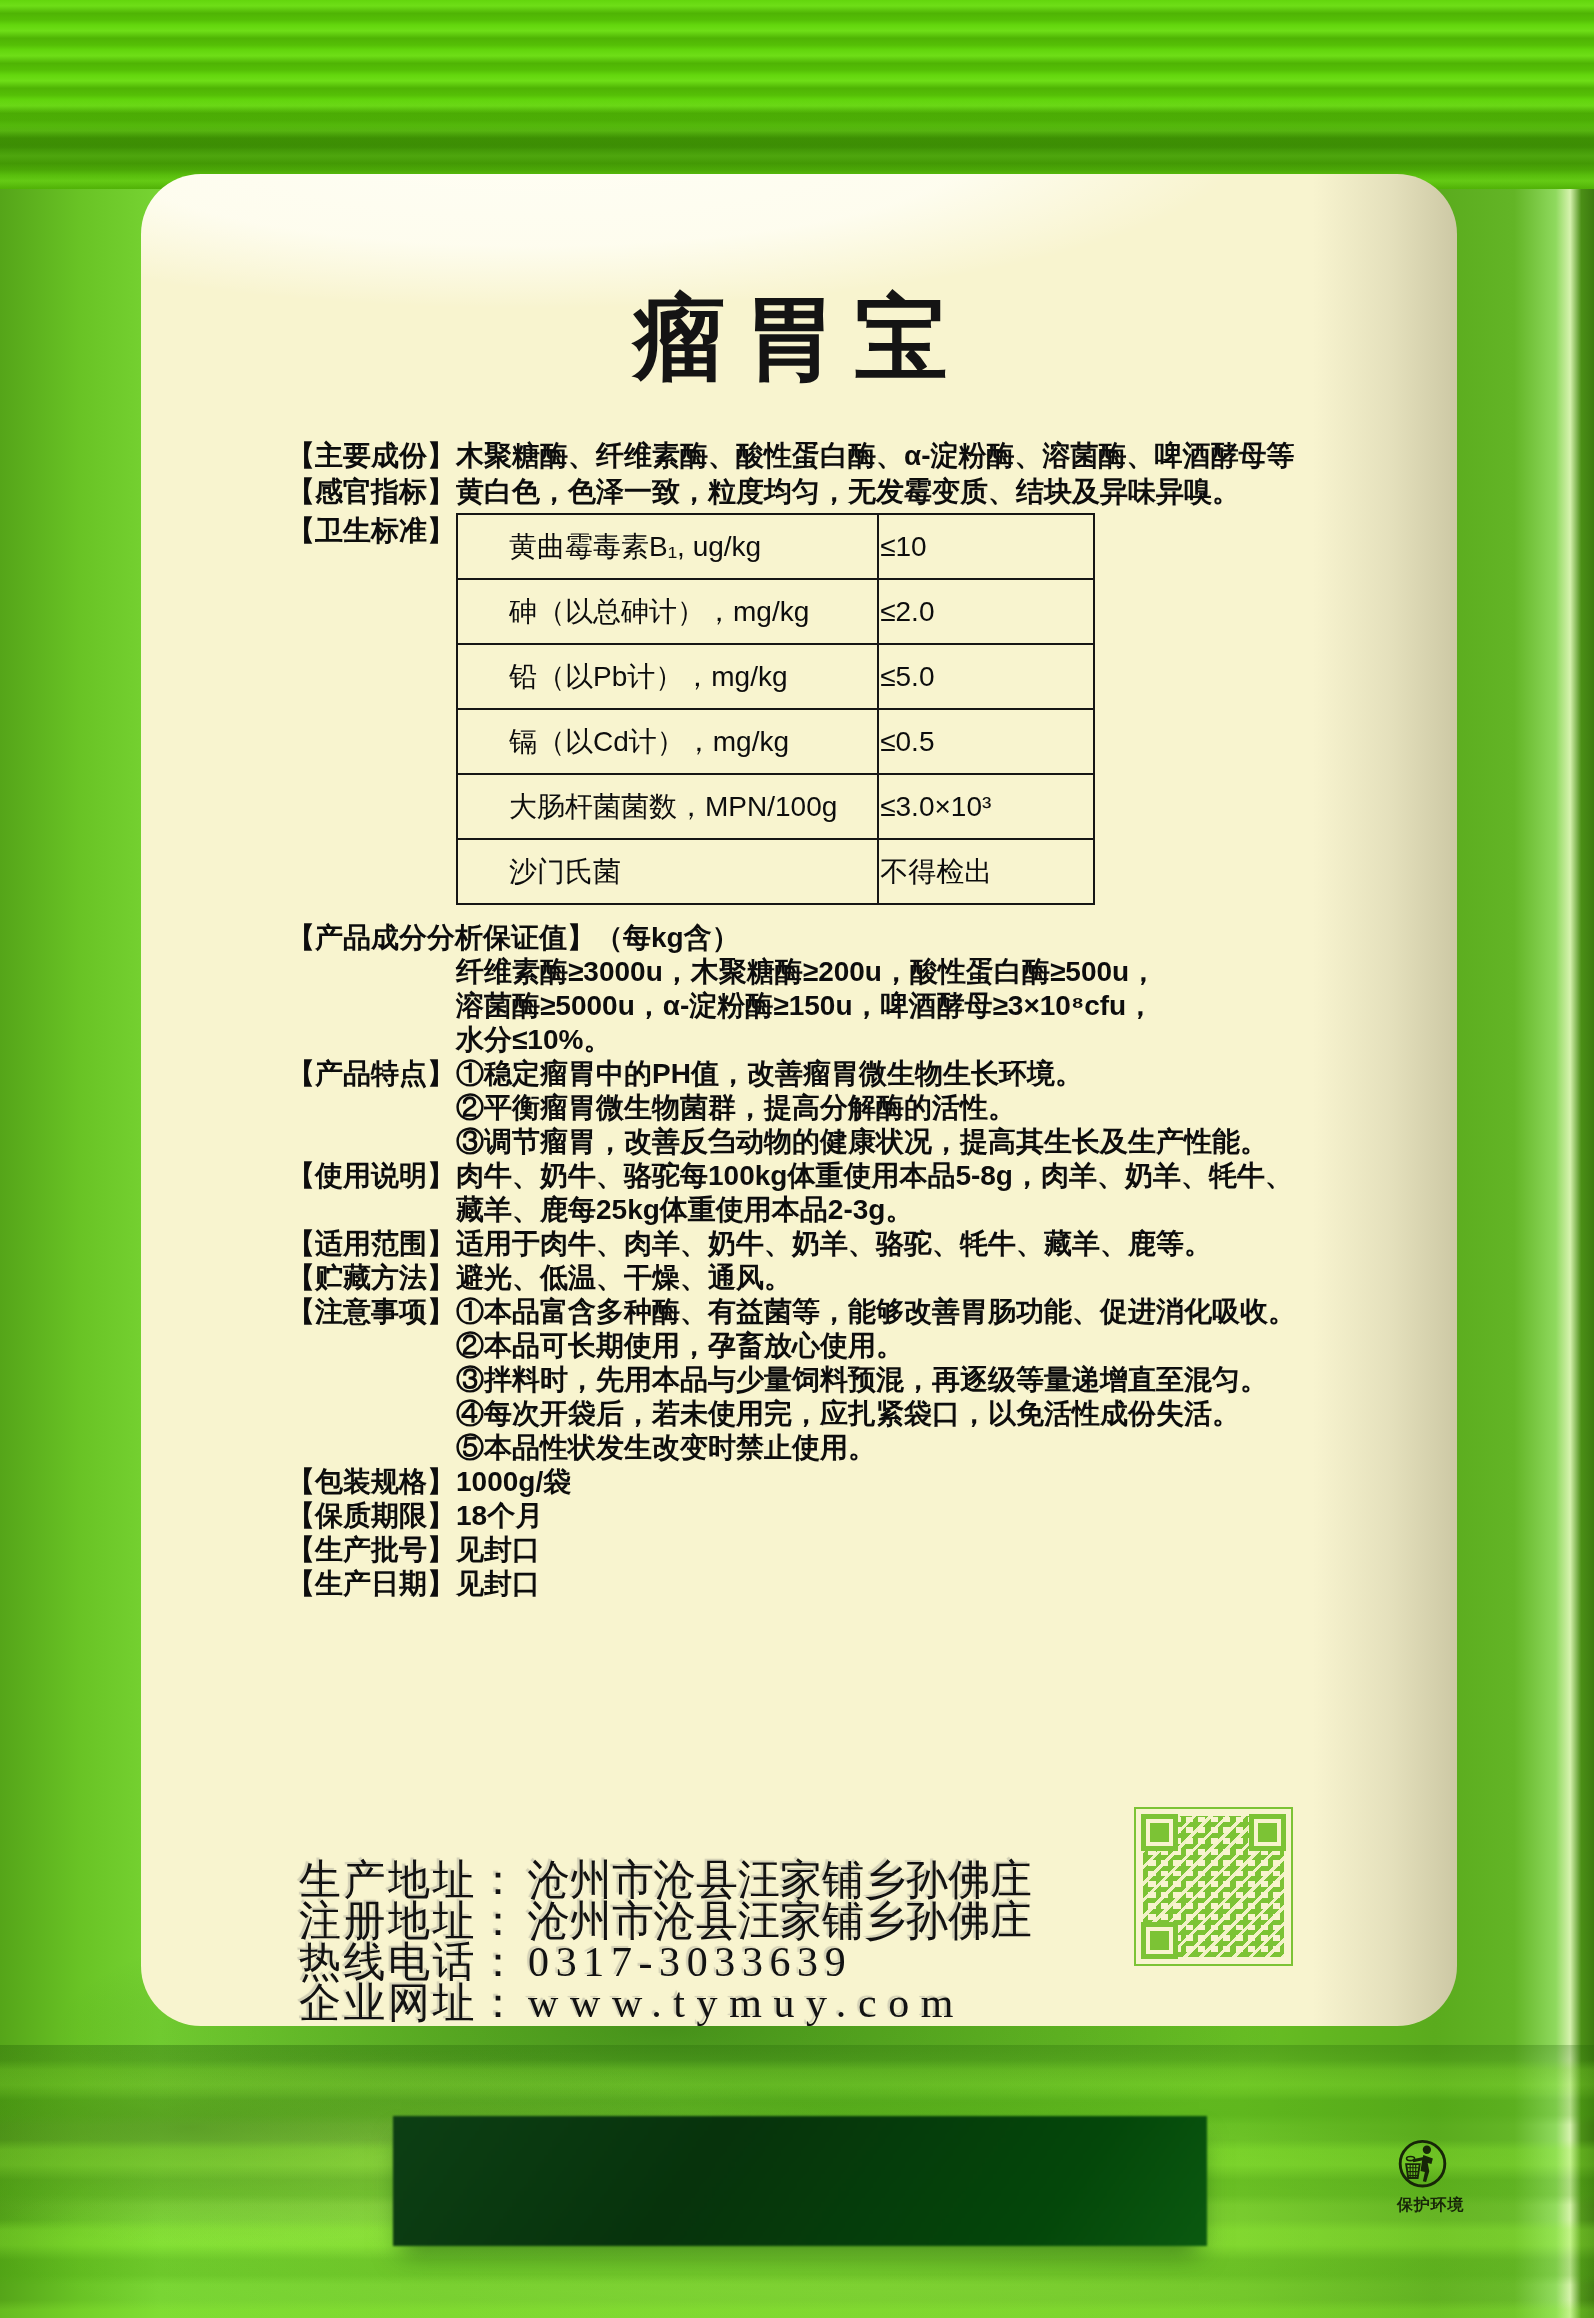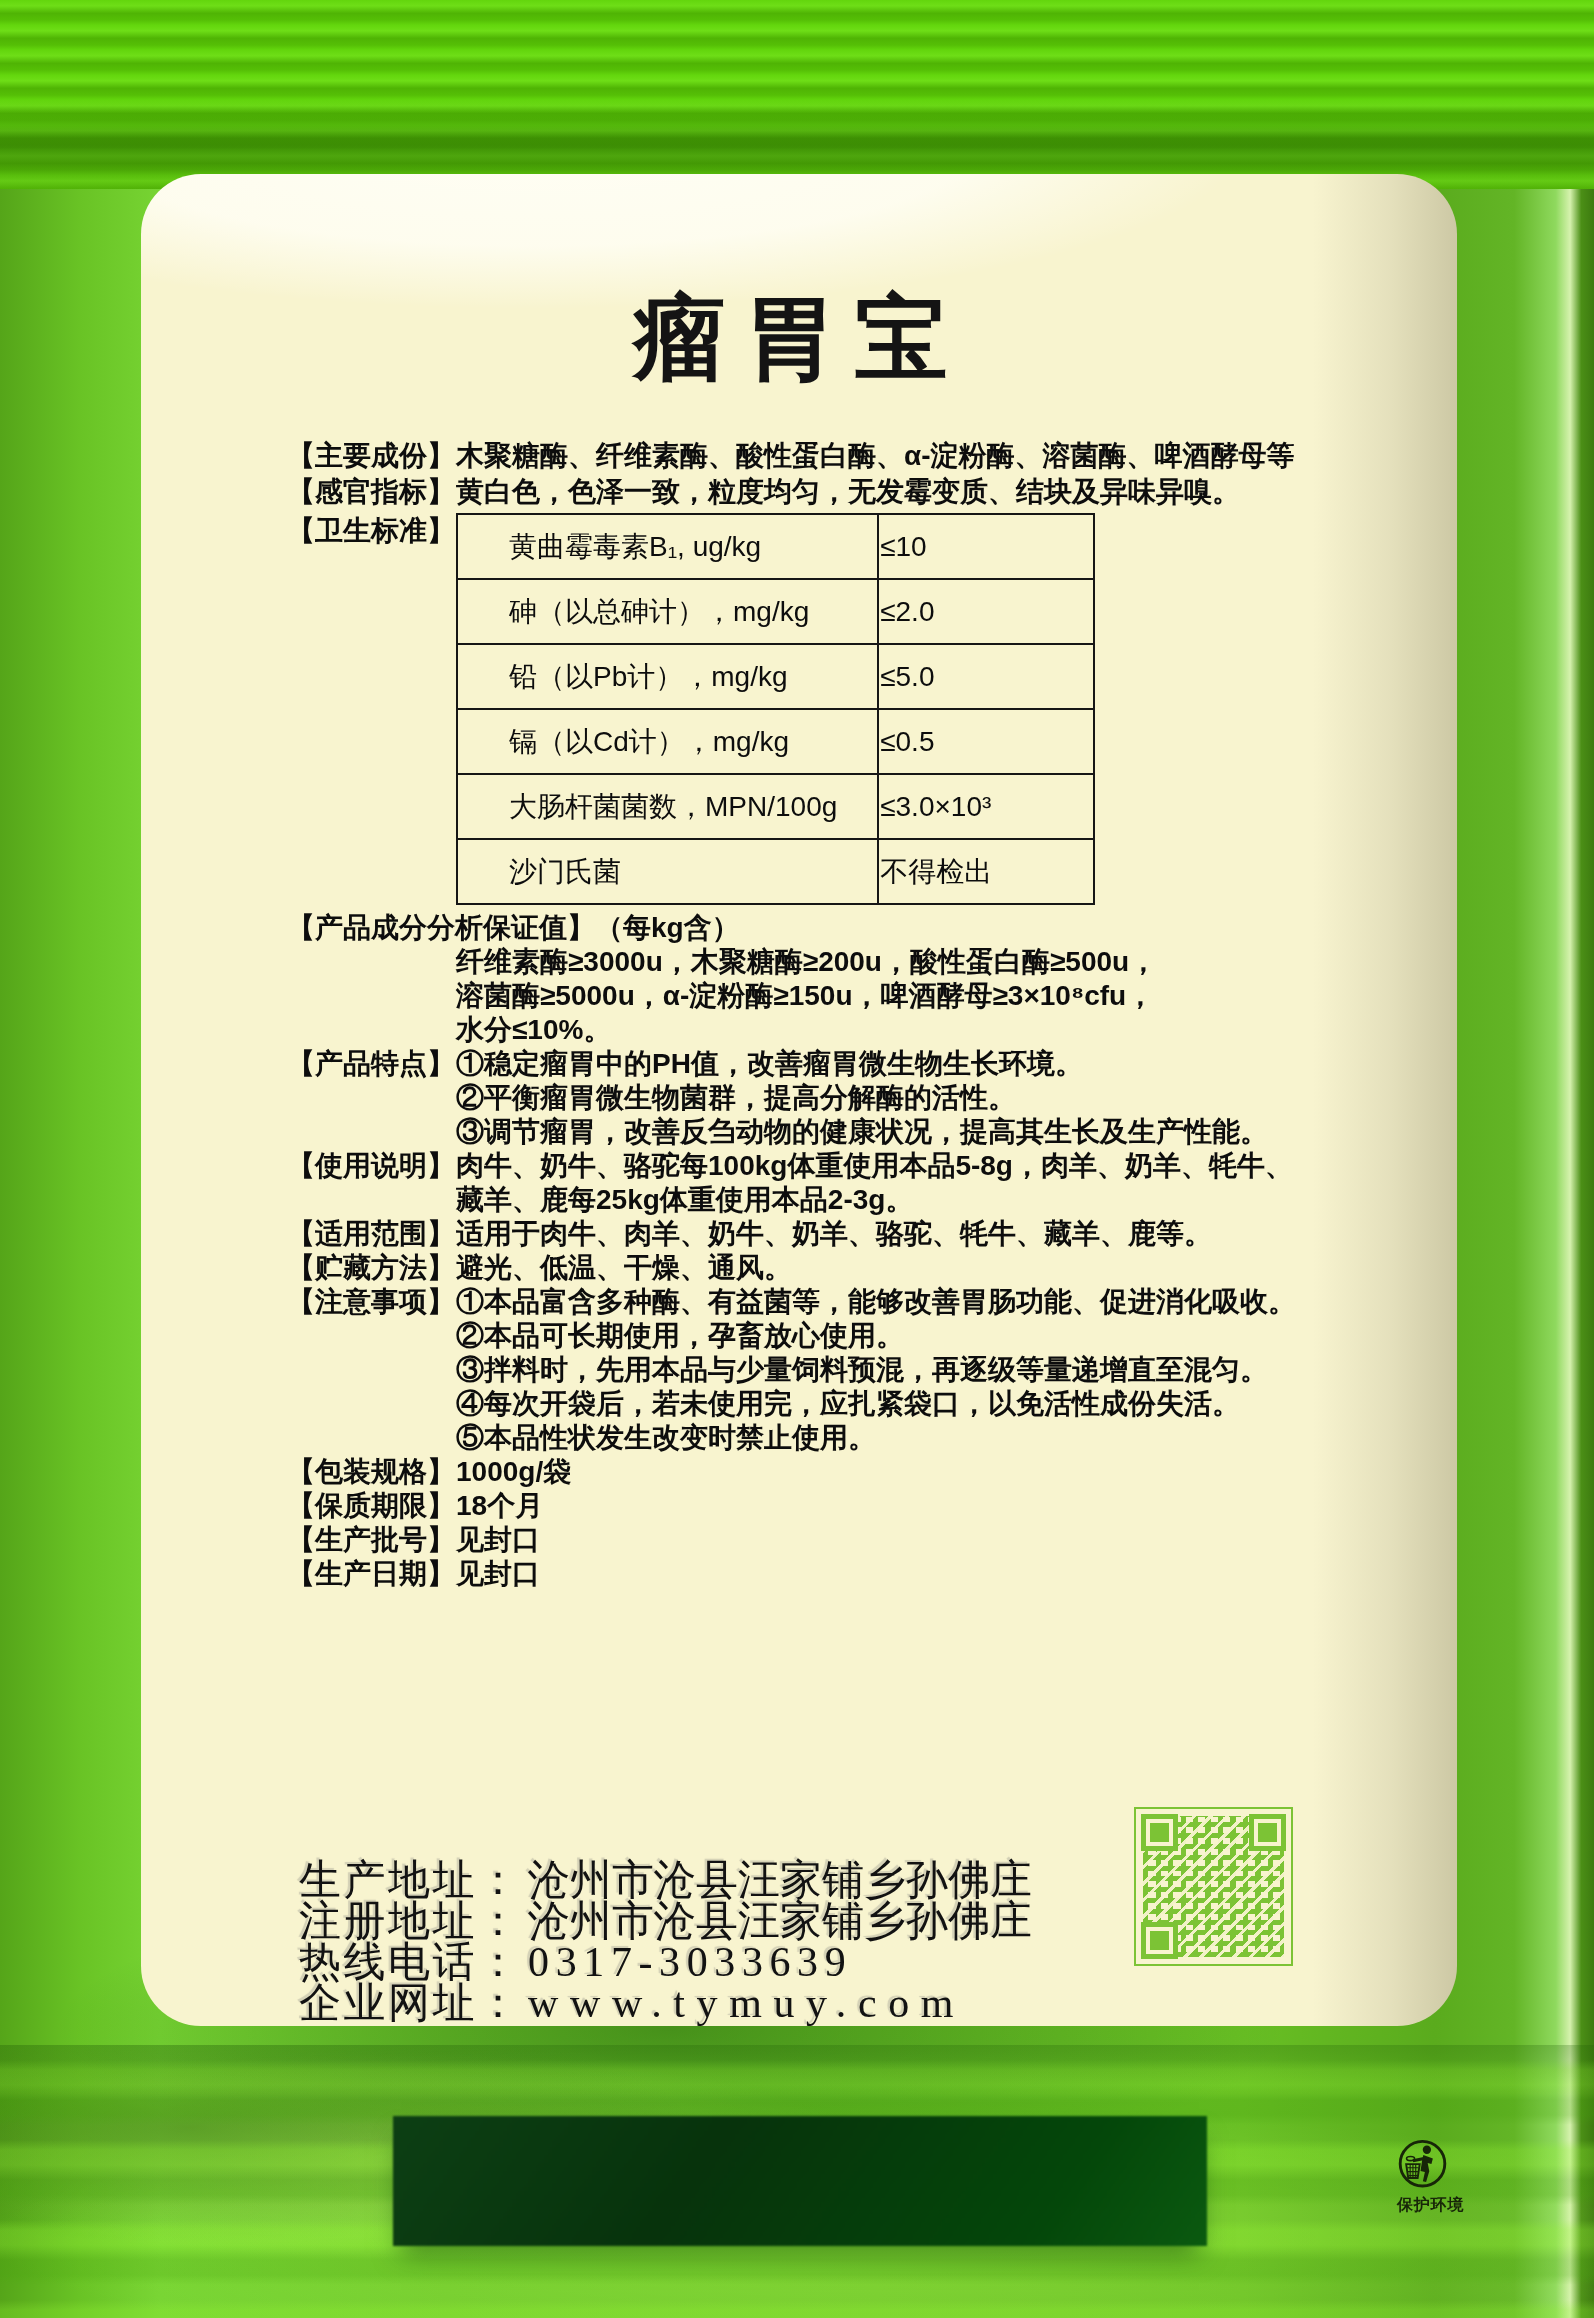--- a/index.html
+++ b/index.html
@@ -36,21 +36,21 @@
   .title{position:absolute;left:141px;top:276px;width:1316px;text-align:center;
     font-family:"Liberation Serif",serif;font-size:93px;font-weight:600;letter-spacing:18px;
     color:#141414;}
 
   
   .specs{position:absolute;left:287px;top:438px;width:1163px;font-size:28px;line-height:36px;
     font-weight:600;color:#0d0d0d;}
   .spec-line{white-space:nowrap;}
   .spec-label{display:inline-block;min-width:169px;}
   .specs-bottom .spec-line{line-height:34px;}
-  .table-line{line-height:36px;margin-top:3.3px;margin-bottom:6px;}
+  .table-line{line-height:36px;margin-top:3.3px;margin-bottom:16px;}
   .table-line .spec-label{vertical-align:top;}
 
   table.hyg{display:inline-table;vertical-align:top;border-collapse:collapse;width:639px;}
   table.hyg td{border:2.5px solid #161616;height:61px;font-size:28px;font-weight:400;color:#0d0d0d;}
   td.hyg-item{width:384px;padding-left:51px;}
   td.hyg-limit{width:255px;}
 
   
   .contact{position:absolute;left:299px;top:1860px;font-family:"Liberation Serif",serif;
     font-size:42px;line-height:41px;color:#121212;white-space:nowrap;

